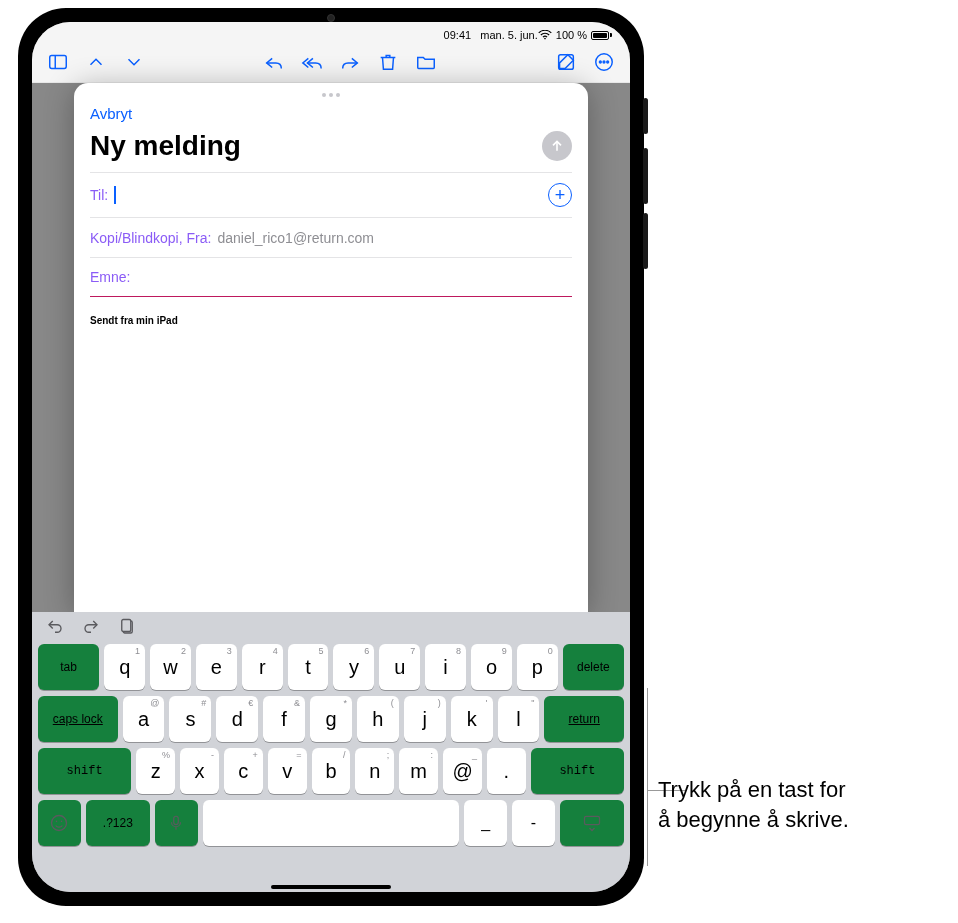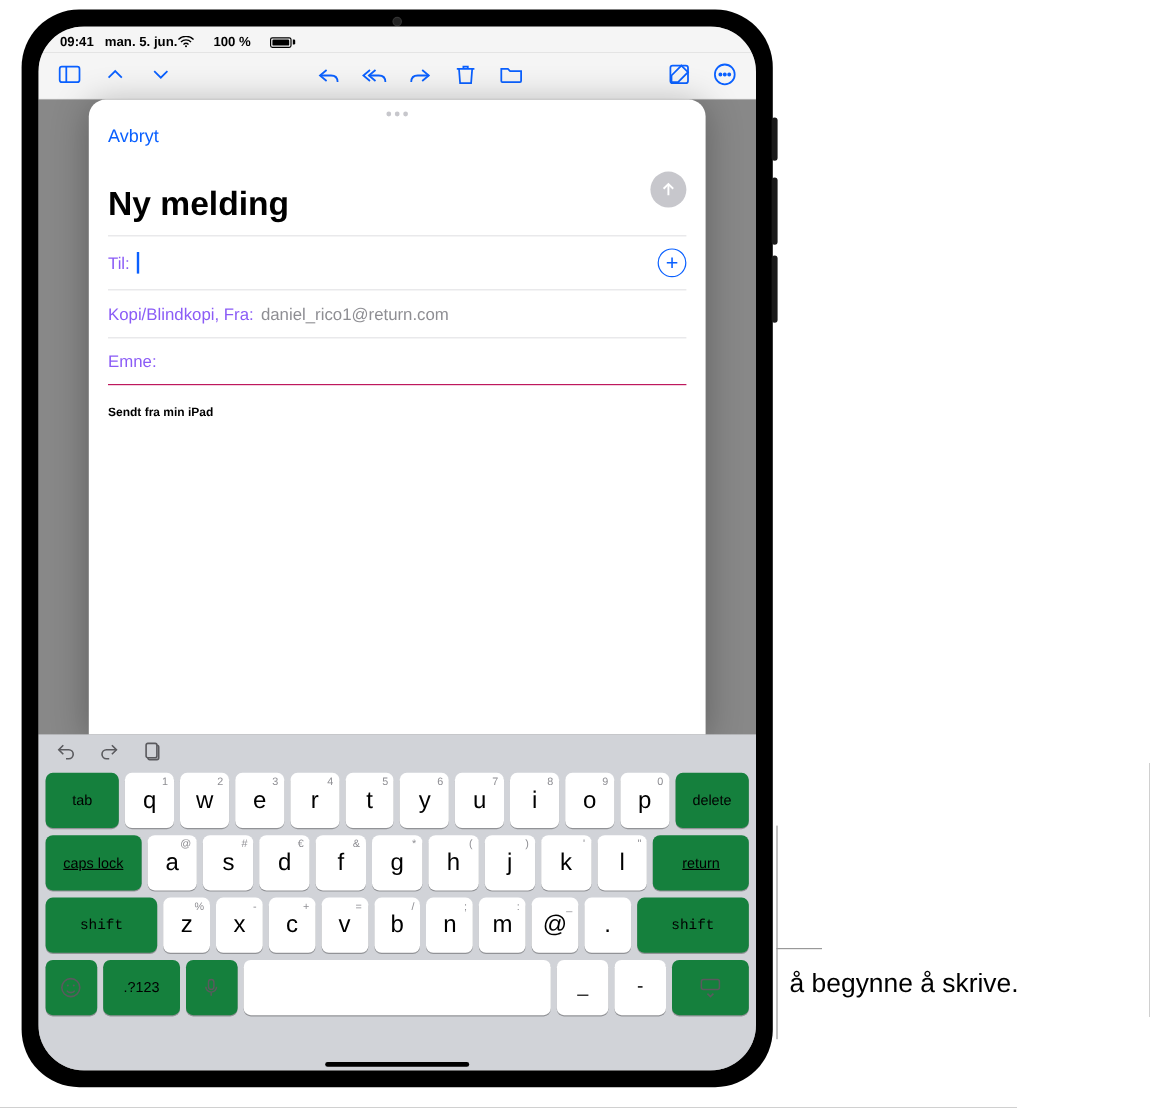--- a/index.html
+++ b/index.html
@@ -45,31 +45,31 @@
     height: 100%;
     background: #888; 
     border-radius: 38px;
     overflow: hidden;
     position: relative;
     display: flex;
     flex-direction: column;
   }
   .statusbar {
     display: flex;
-    justify-content: flex-start;
+    justify-content: flex-end;
     align-items: center;
     font-size: 11px;
-    font-weight: 700;
+    font-weight: 400;
     color: #000;
     padding: 4px 18px 0;
     height: 22px;
     background: #f5f5f5;
     flex-shrink: 0;
   }
-  .status-right { display: flex; align-items: center; gap: 16px; }
+  .status-right { display: flex; align-items: center; gap: 4px; }
   .wifi-icon svg { display:block; }
   .battery { display: inline-flex; align-items: center; gap: 1px; }
   .battery-body { width: 18px; height: 9px; border: 1px solid #000; border-radius: 2px; position: relative; }
   .battery-body::after { content:''; position:absolute; left:1px; top:1px; right:1px; bottom:1px; background:#000; border-radius:1px;}
   .battery-tip { width:2px; height:4px; background:#000; border-radius:0 1px 1px 0;}
   .toolbar {
     display: flex;
     align-items: center;
     gap: 14px;
     padding: 6px 14px 8px;
@@ -118,21 +118,20 @@
     padding: 4px 0 6px;
   }
   .title-row {
     display:flex; align-items:center; justify-content:space-between;
     padding: 2px 0 10px;
   }
   .title {
     font-size: 28px;
     font-weight: 700;
     color: #000;
-    margin-top: 24px;
   }
   .send-btn {
     width: 30px; height:30px;
     background:#c7c7cc;
     border-radius:50%;
     display:flex; align-items:center; justify-content:center;
   }
   .send-btn svg { width:16px; height:16px; stroke:#fff; fill:none; stroke-width:2.4; }
   .field {
     display:flex; align-items:center;
@@ -564,15 +563,15 @@
 
     </div>
 
     <div class="home-indicator"></div>
   </div>
 </div>
 
 <div class="callout-line v"></div>
 <div class="callout-line h"></div>
 <div class="callout">
-  <br>
+  <span>Trykk på en tast for</span><br>
   <span>å begynne å skrive.</span>
 </div>
 
 </body></html>

